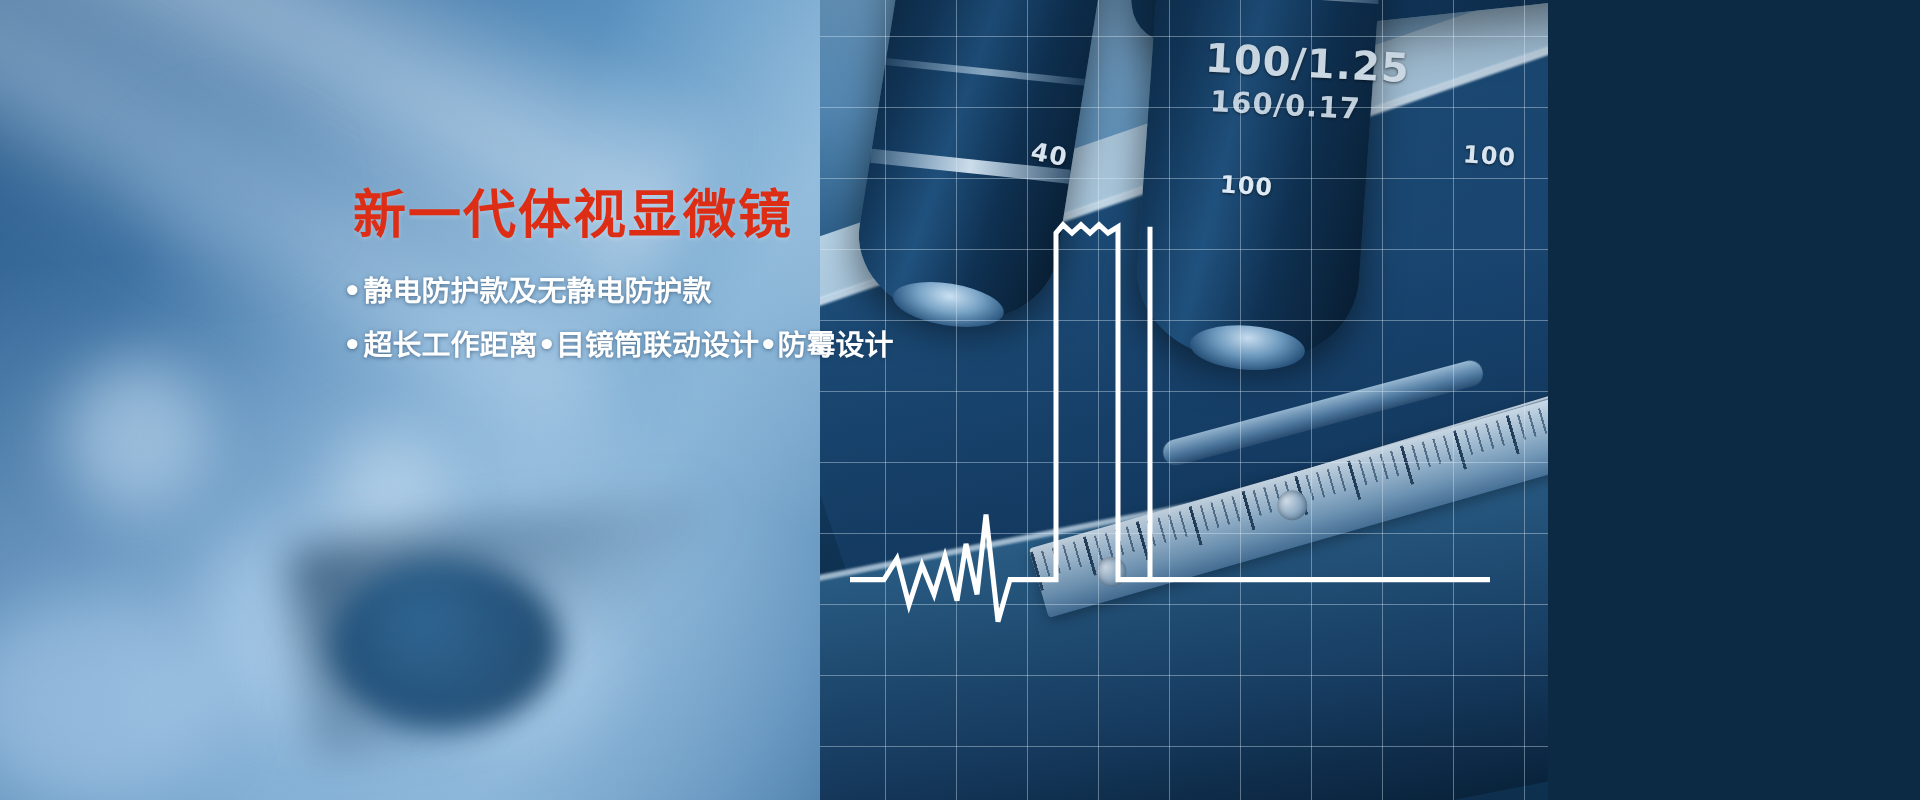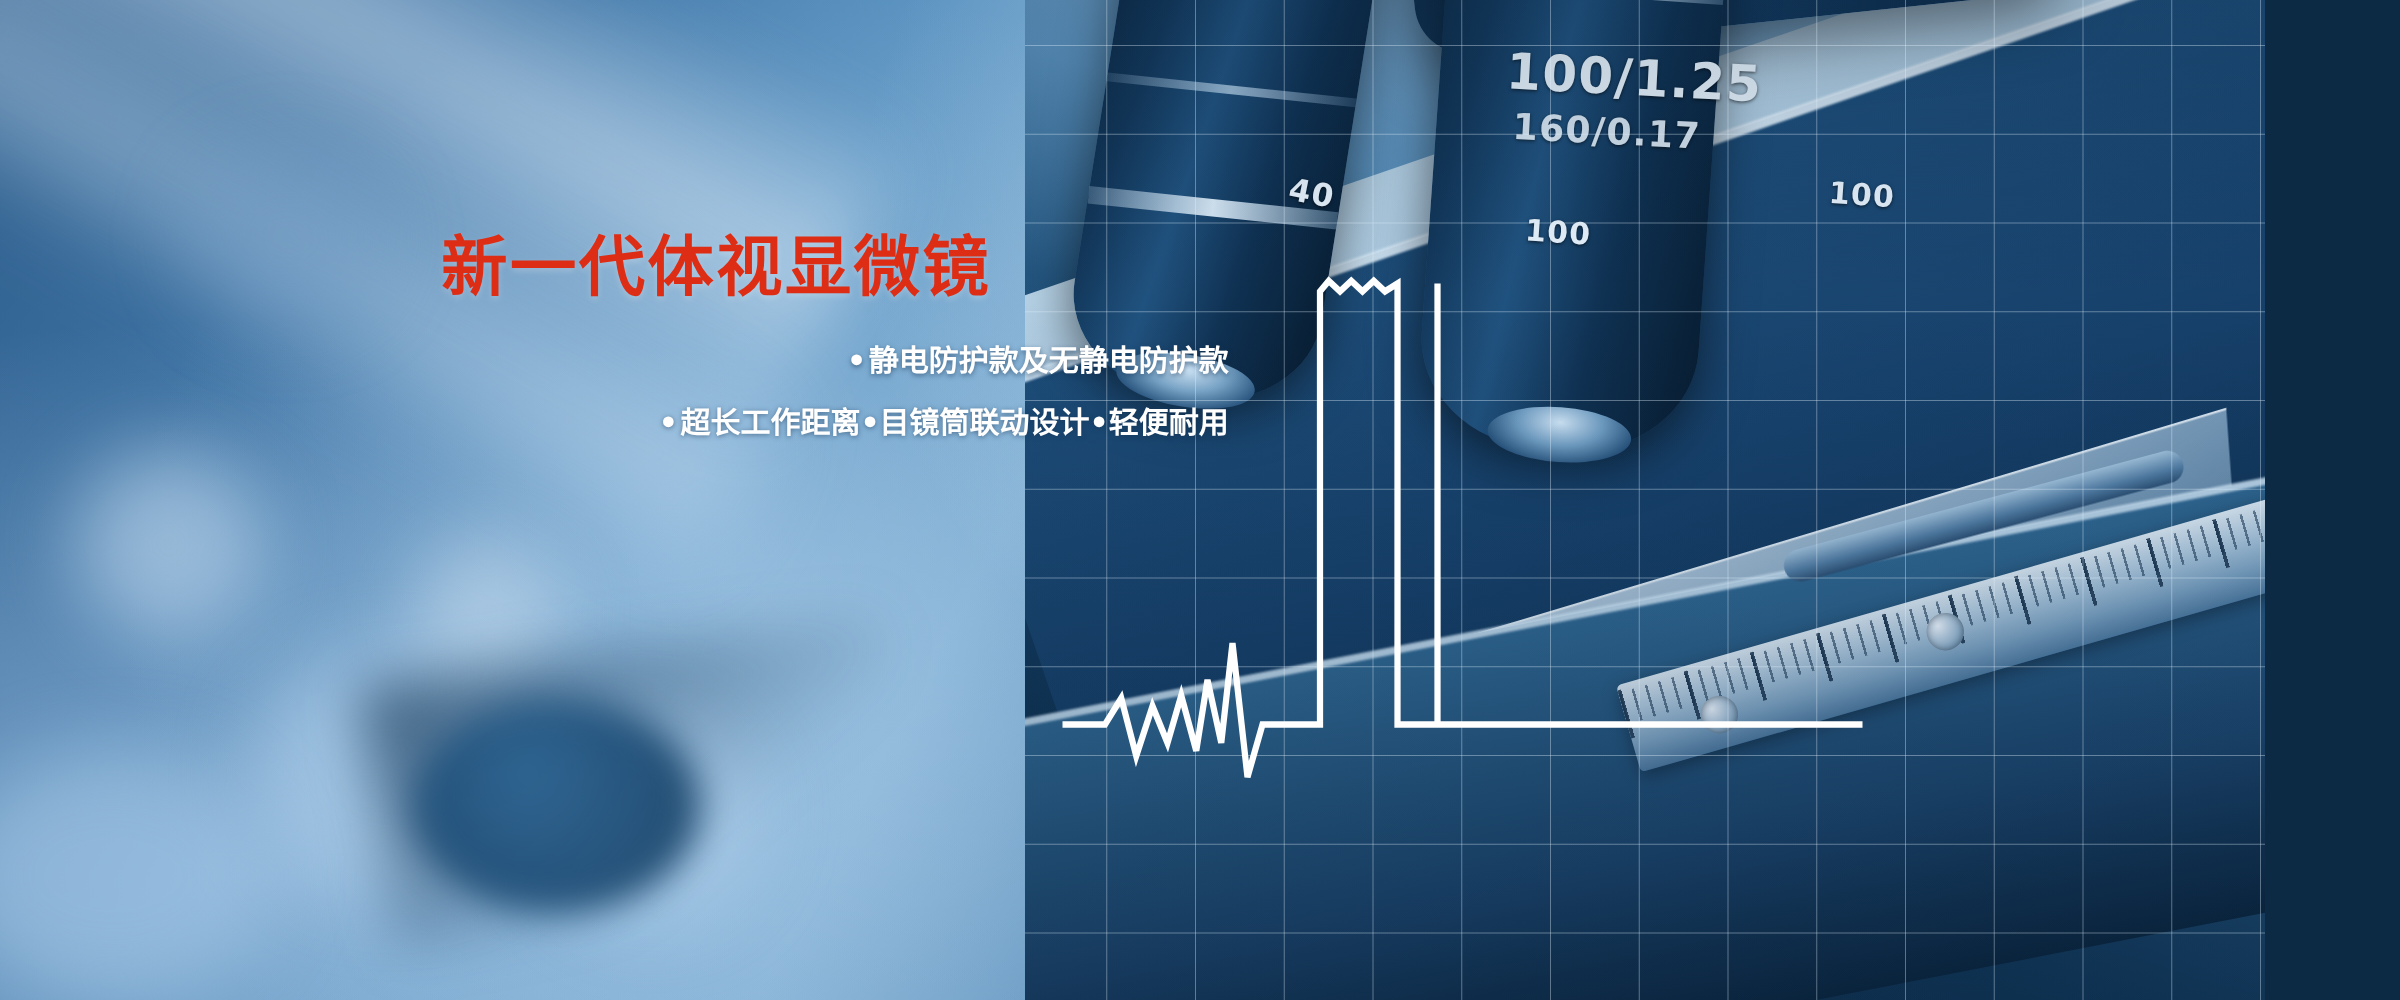--- a/index.html
+++ b/index.html
@@ -1,21 +1,21 @@
 <!DOCTYPE html>
 <html lang="zh-CN"><head>
 <meta charset="utf-8">
 <title>Banner</title>
 <style>
   html,body{margin:0;padding:0;background:#0d2a44;}
   *{box-sizing:border-box;}
 
   .banner{
     position:relative;
-    width:1812px;
+    width:1548px;
     height:800px;
     overflow:hidden;
     font-family:"DejaVu Sans","Liberation Sans",sans-serif;
     background:#3b6f9e;
   }
 
   
   .bg-base{
     position:absolute; inset:0;
     background:
@@ -239,27 +239,26 @@
     font-weight:700;
     letter-spacing:2px;
     line-height:1;
     margin:0 0 36px 10px;
     text-shadow:0 2px 5px rgba(255,255,255,.22);
     white-space:nowrap;
   }
   .bullets{ list-style:none; margin:0; padding:0; }
   .bullets li{
     color:#ffffff;
-    font-size:24px;
+    font-size:29px;
     font-weight:700;
     line-height:1;
     margin-bottom:25px;
     white-space:nowrap;
     text-shadow:0 1px 4px rgba(20,50,80,.55);
-    text-align:right;
   }
   .bullets li .dot{ margin-right:2px; }
 </style>
 </head>
 <body>
 
 <div class="banner">
 
   <div class="bg-base"></div>
   <div class="bg-streak"></div>
@@ -321,17 +320,17 @@
   <div class="wave">
     <svg viewBox="0 0 640 400" preserveAspectRatio="none">
       <path id="wave-path" fill="none" stroke="#ffffff" stroke-width="5" stroke-linejoin="miter" stroke-linecap="butt" d="M0,352 L34,352 L47,332 L59,376 L72,338 L84,366 L95,330 L107,372 L116,318 L127,366 L136,290 L148,392 L160,352 L206,352 L206,22 L213,14 L222,22 L231,14 L240,22 L249,14 L258,22 L268,16 L268,352 L300,352 L300,16 L300,352 L360,352 L640,352"></path>
     </svg>
   </div>
 
   <div class="copy">
     <h1 class="headline">新一代体视显微镜</h1>
     <ul class="bullets">
       <li><span class="dot">•</span><span>静电防护款及无静电防护款</span></li>
-      <li><span class="dot">•</span><span>超长工作距离•目镜筒联动设计•轻便耐用</span></li>
+      <li><span class="dot">•</span><span>超长工作距离•目镜筒联动设计•防霉设计</span></li>
     </ul>
   </div>
 
 </div>
 
 </body></html>

